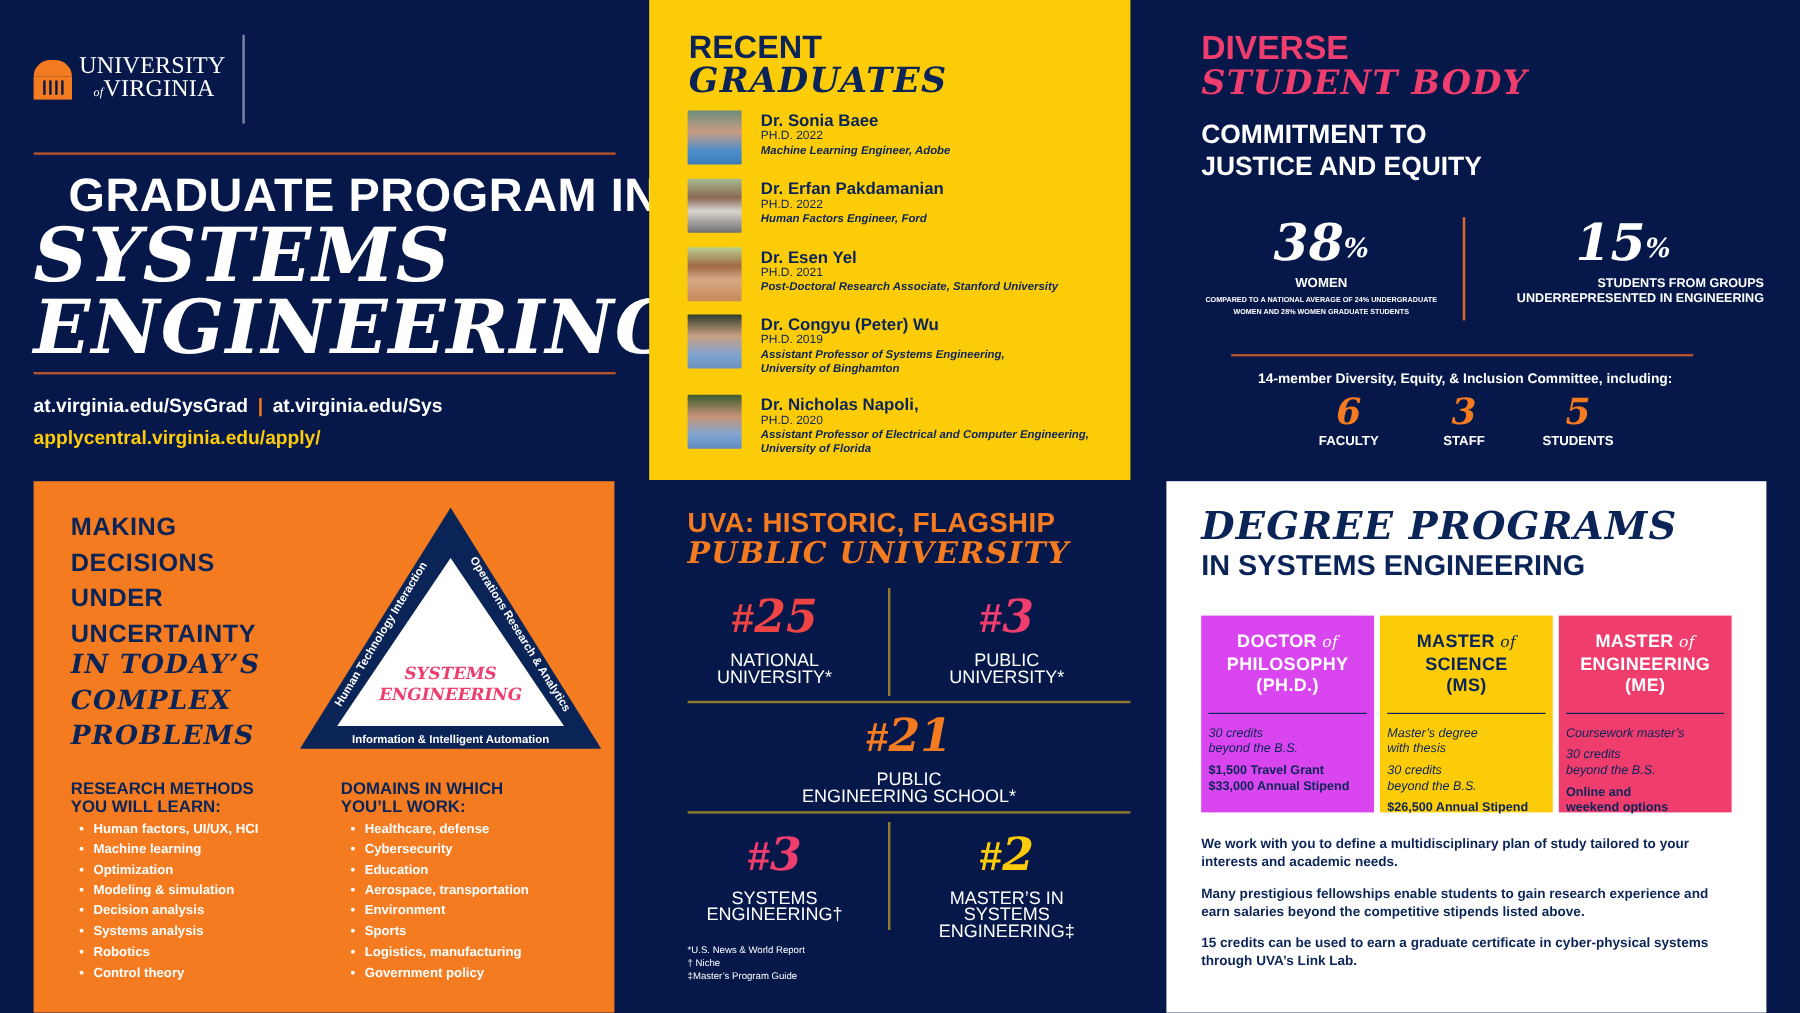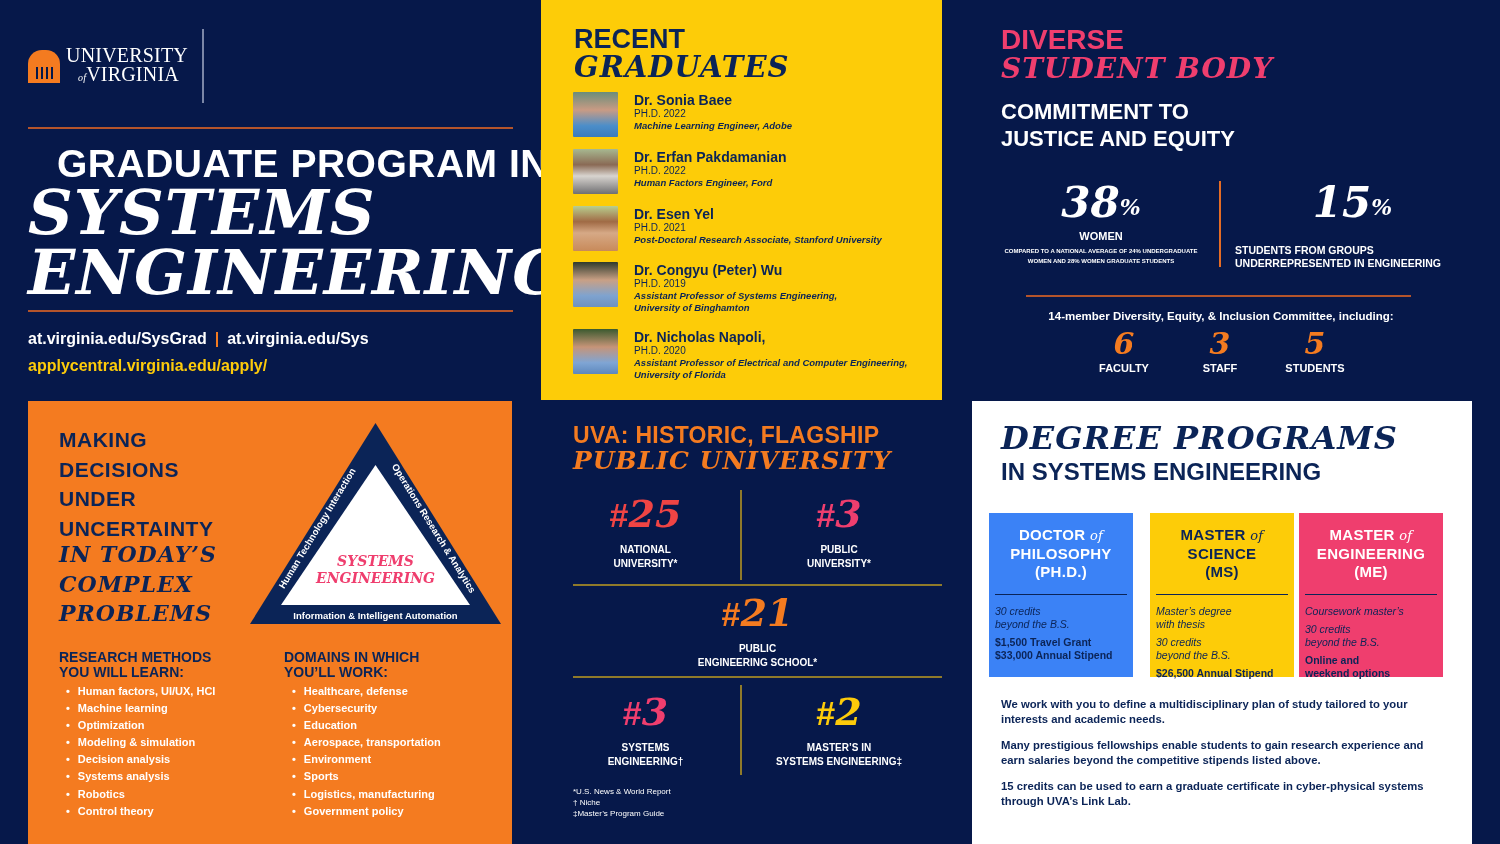--- a/index.html
+++ b/index.html
@@ -44,21 +44,21 @@
   #div-h3 { left: 1001px; top: 98px; font-size: 22px; font-weight: 700; color: #fff; line-height: 27px; }
   .stat-big { font-family: "DejaVu Serif", serif; font-weight: 700; font-style: italic; color: #fff; text-align: center; }
   .stat-big sup { font-size: 22px; vertical-align: top; position: relative; top: 4px; }
   #stat-women { left: 1002px; top: 178px; width: 198px; }
   #stat-women .num { font-size: 42px; line-height: 50px; }
   #stat-women .lbl { font-size: 11px; font-weight: 700; text-align: center; margin-top: 2px; }
   #stat-women .note { font-size: 6px; font-weight: 700; text-align: center; margin-top: 4px; line-height: 10px; }
   #stat-divider { left: 1219px; top: 181px; width: 2px; height: 86px; background: #e56c25; }
   #stat-under { left: 1235px; top: 178px; width: 235px; }
   #stat-under .num { font-size: 42px; line-height: 50px; }
-  #stat-under .lbl { font-size: 10.5px; font-weight: 700; text-align: left; margin-top: 16px; line-height: 13px; }
+  #stat-under .lbl { font-size: 10.5px; font-weight: 700; text-align: right; margin-top: 2px; line-height: 13px; }
   #div-rule { left: 1026px; top: 295px; width: 385px; }
   #committee { left: 1001px; top: 310px; width: 440px; text-align: center; font-size: 11.5px; font-weight: 700; }
   .cmem { position: absolute; top: 326px; width: 90px; text-align: center; }
   .cmem .n { font-family: "DejaVu Serif", serif; font-weight: 700; font-style: italic; font-size: 30px; color: #f47b20; line-height: 36px; }
   .cmem .l { font-size: 11px; font-weight: 700; color: #fff; }
 
   
   #orange-panel { left: 28px; top: 401px; width: 484px; height: 443px; background: #f47b20; }
   #mk-head { left: 31px; top: 24px; font-size: 21px; font-weight: 700; color: #0b2457; line-height: 29.5px; letter-spacing: 0.5px; }
   #mk-italic { left: 31px; top: 139px; font-size: 22px; color: #0b2457; line-height: 29.5px; }
@@ -67,21 +67,21 @@
   .list { position: absolute; list-style: none; font-size: 11px; font-weight: 700; color: #fff; }
   .list li { height: 17.1px; line-height: 17px; }
   .list li::before { content: "•"; margin-right: 8px; }
 
   
   #uva-h1 { left: 573px; top: 422px; font-size: 23px; font-weight: 700; color: #f47b20; letter-spacing: 0.3px; }
   #uva-h2 { left: 573px; top: 446px; font-size: 25px; color: #f47b20; }
   .rank { position: absolute; text-align: center; }
   .rank .n { font-family: "DejaVu Serif", serif; font-weight: 700; font-style: italic; font-size: 38px; line-height: 48px; }
   .rank .n .h { font-family: "Liberation Sans", sans-serif; font-style: normal; font-size: 34px; }
-  .rank .l { font-size: 10px; font-weight: 700; color: #fff; line-height: 14px; margin-top: 4px; }
+  .rank .l { font-size: 15px; font-weight: 400; color: #fff; line-height: 14px; margin-top: 4px; }
   .gold-v { position: absolute; width: 2px; background: #8f7a2a; }
   .gold-h { position: absolute; height: 2px; background: #8f7a2a; }
   #footnotes { left: 573px; top: 786px; font-size: 8px; line-height: 11px; color: #fff; }
 
   
   #white-panel { left: 972px; top: 401px; width: 500px; height: 443px; background: #fff; }
   #dp-h1 { left: 29px; top: 18px; font-size: 32px; color: #0b2457; letter-spacing: 1px; }
   #dp-h2 { left: 29px; top: 57px; font-size: 24px; font-weight: 700; color: #0b2457; }
   .dcard { position: absolute; top: 112px; width: 144px; height: 164px; }
   .dcard .title { text-align: center; font-size: 15px; font-weight: 700; line-height: 18px; margin-top: 13px; letter-spacing: 0.3px; }
@@ -321,21 +321,21 @@
 <div id="footnotes" class="abs">
   <div>*U.S. News &amp; World Report</div>
   <div>† Niche</div>
   <div>‡Master’s Program Guide</div>
 </div>
 
 <div id="white-panel" class="abs">
   <div id="dp-h1" class="abs serif-it">DEGREE PROGRAMS</div>
   <div id="dp-h2" class="abs">IN SYSTEMS ENGINEERING</div>
 
-  <div class="dcard" style="left:17px;background:#3b82f6;color:#fff">
+  <div class="dcard" style="left:29px;background:#d946ef;color:#fff">
     <div class="title"><span>DOCTOR</span> <i>of</i><br><span>PHILOSOPHY</span><br><span>(PH.D.)</span></div>
     <div class="hr" style="background:#0b2457"></div>
     <div class="body" style="color:#0b2457">
       <div class="it">30 credits</div>
       <div class="it">beyond the B.S.</div>
       <div class="gap"></div>
       <div class="bd">$1,500 Travel Grant</div>
       <div class="bd">$33,000 Annual Stipend</div>
     </div>
   </div>

